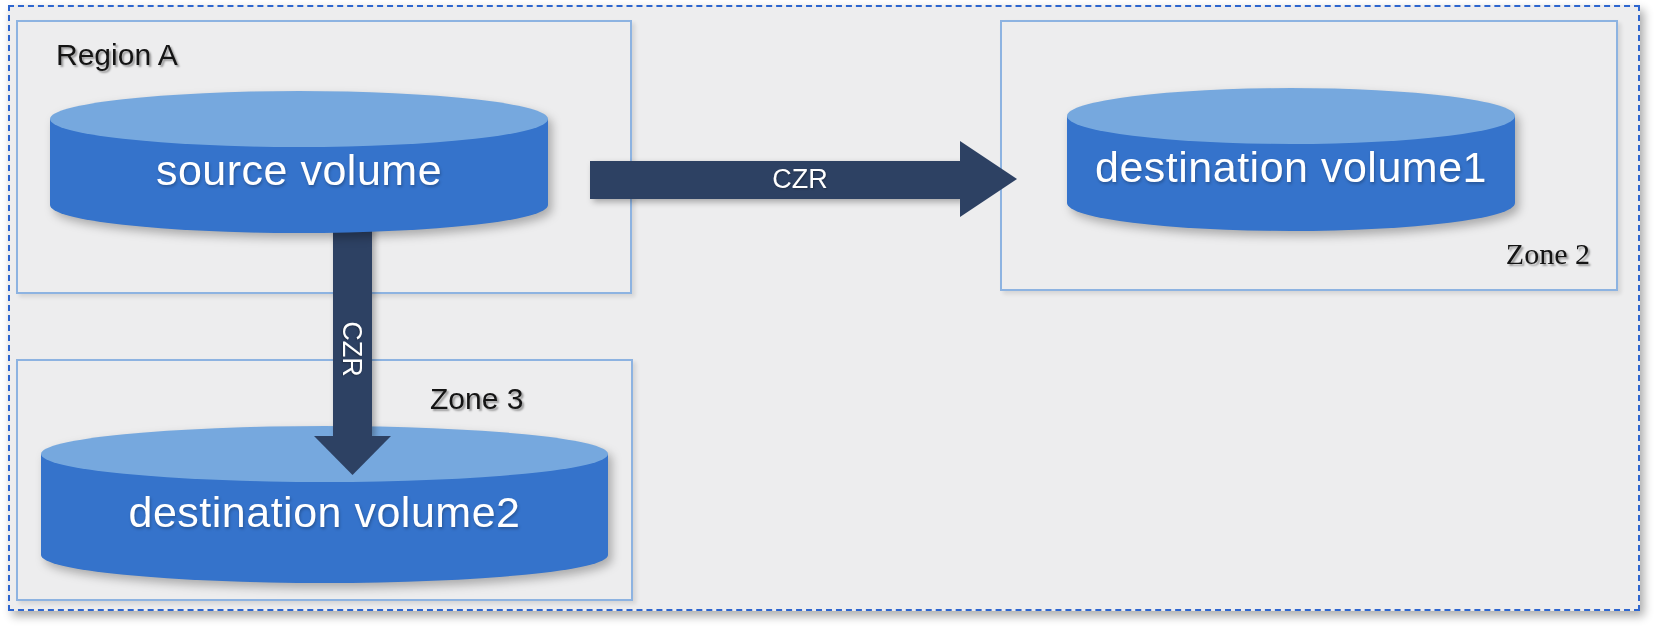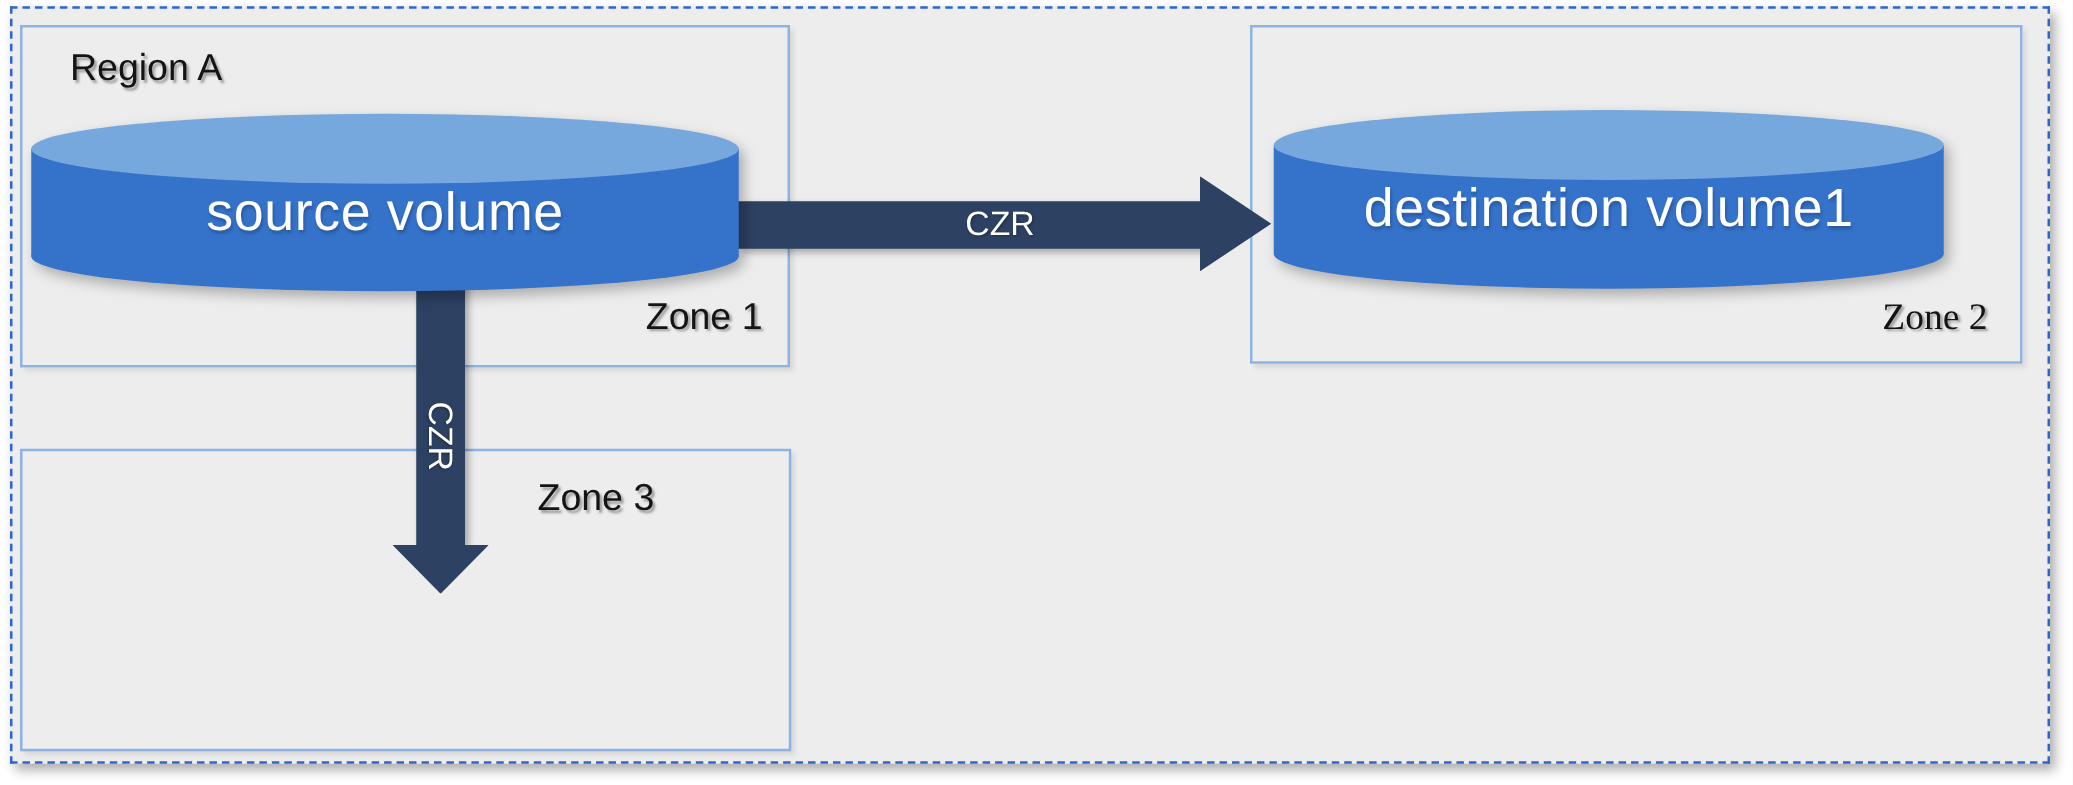--- a/index.html
+++ b/index.html
@@ -30,22 +30,22 @@
   }
   .region-label { left:28px; top:38px;margin-left:28px; }
   .zone1-label  { left:450px;  top:237px; width:160px; text-align:right; }
   .zone2-label  { left:1430px; top:237px; width:160px; text-align:right;font-family:Liberation Serif, serif; }
   .zone3-label  { left:430px;  top:382px; width:160px; text-align:left; }
   
   .cylinder {
     position:absolute;
     filter:drop-shadow(4px 5px 5px rgba(0,0,0,0.28));
   }
-  .cyl-source { left:25px;   top:91px;  width:566px; height:142px; z-index:4; }
-  .cyl-dest1  { left:1019px; top:88px;  width:536px; height:143px; z-index:4; }
+  .cyl-source { left:50px;   top:91px;  width:498px; height:142px; z-index:4; }
+  .cyl-dest1  { left:1067px; top:88px;  width:448px; height:143px; z-index:4; }
   .cyl-dest2  { left:41px;   top:426px; width:567px; height:157px; z-index:2; }
   .cyl-bottom {
     position:absolute; left:0; right:0; bottom:0; height:56px;
     border-radius:50% / 50%; background:#3573cb;
   }
   .cyl-body {
     position:absolute; left:0; right:0; top:28px; bottom:28px;
     background:#3573cb;
   }
   .cyl-top {
@@ -82,21 +82,20 @@
 
 <div class="stage">
 
   <div class="frame"></div>
 
   <div class="zone zone1"></div>
   <div class="zone zone2"></div>
   <div class="zone zone3"></div>
 
   <div class="dark-label region-label">Region A</div>
-  <div class="dark-label zone1-label">Zone 1</div>
   <div class="dark-label zone2-label">Zone 2</div>
   <div class="dark-label zone3-label">Zone 3</div>
 
   <div class="arrow-part h-shaft"></div>
   <div class="arrow-part h-head"></div>
   <div class="arrow-label h-arrow-label">CZR</div>
 
   <div class="arrow-part v-shaft"></div>
   <div class="arrow-part v-head"></div>
   <div class="arrow-label v-arrow-label">CZR</div>
@@ -108,14 +107,20 @@
     <div class="cyl-label">source volume</div>
   </div>
 
   <div class="cylinder cyl-dest1">
     <div class="cyl-bottom"></div>
     <div class="cyl-body"></div>
     <div class="cyl-top"></div>
     <div class="cyl-label">destination volume1</div>
   </div>
 
+  <div class="cylinder cyl-dest2">
+    <div class="cyl-bottom"></div>
+    <div class="cyl-body"></div>
+    <div class="cyl-top"></div>
+    <div class="cyl-label">destination volume2</div>
+  </div>
 
 </div>
 
 </body></html>

